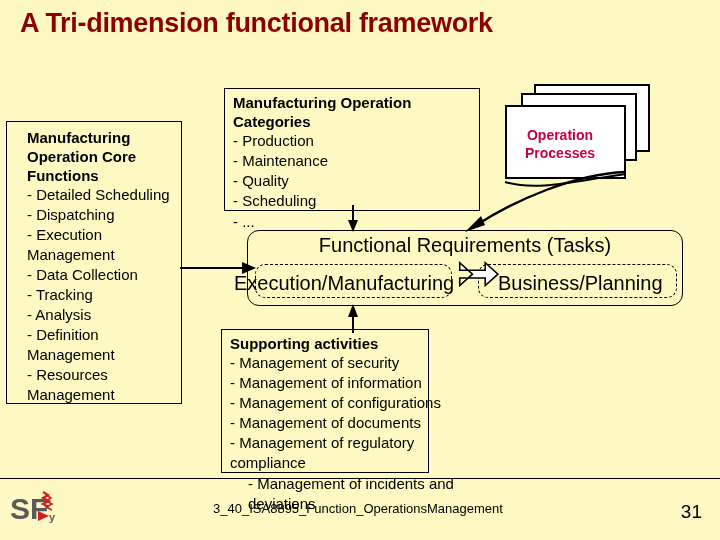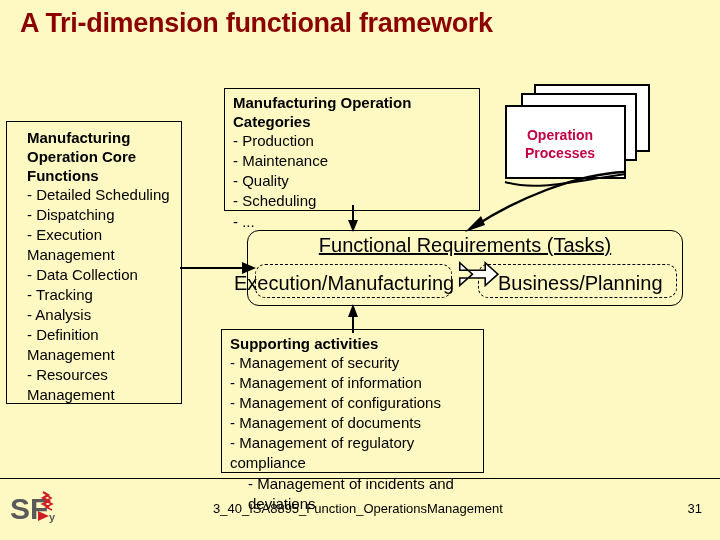--- a/index.html
+++ b/index.html
@@ -74,21 +74,21 @@
   #categories-box .overflow-line {
     position: absolute;
     left: 8px;
     top: 123px;
   }
 
   
   #supporting-box {
     left: 221px;
     top: 329px;
-    width: 263px;
+    width: 208px;
     height: 144px;
     padding: 4px 5px 0 8px;
   }
   #supporting-box .overflow-line {
     position: absolute;
     left: 26px;
     white-space: nowrap;
   }
   #supporting-overflow-1 { top: 144px; }
   #supporting-overflow-2 { top: 164px; }
@@ -139,21 +139,20 @@
   #functional-req-title {
     position: absolute;
     left: 0;
     top: 234px;
     width: 436px;
     margin-left: 247px;
     text-align: center;
     font-size: 20px;
     color: #000000;
     white-space: nowrap;
-    text-decoration: underline;
   }
   .dashed-sub {
     position: absolute;
     border: 1px dashed #000000;
     border-radius: 10px;
     box-sizing: border-box;
     background: transparent;
   }
   #sub-execution { left: 255px; top: 264px; width: 197px; height: 34px; }
   #sub-business  { left: 478px; top: 264px; width: 199px; height: 34px; }
@@ -188,21 +187,21 @@
     width: 460px;
     text-align: center;
     font-size: 13px;
     color: #000000;
     white-space: nowrap;
   }
   #footer-page {
     position: absolute;
     right: 18px;
     top: 501px;
-    font-size: 13px;
+    font-size: 19px;
     color: #000000;
   }
   #footer-logo {
     position: absolute;
     left: 10px;
     top: 488px;
     width: 48px;
     height: 44px;
   }
 </style>

